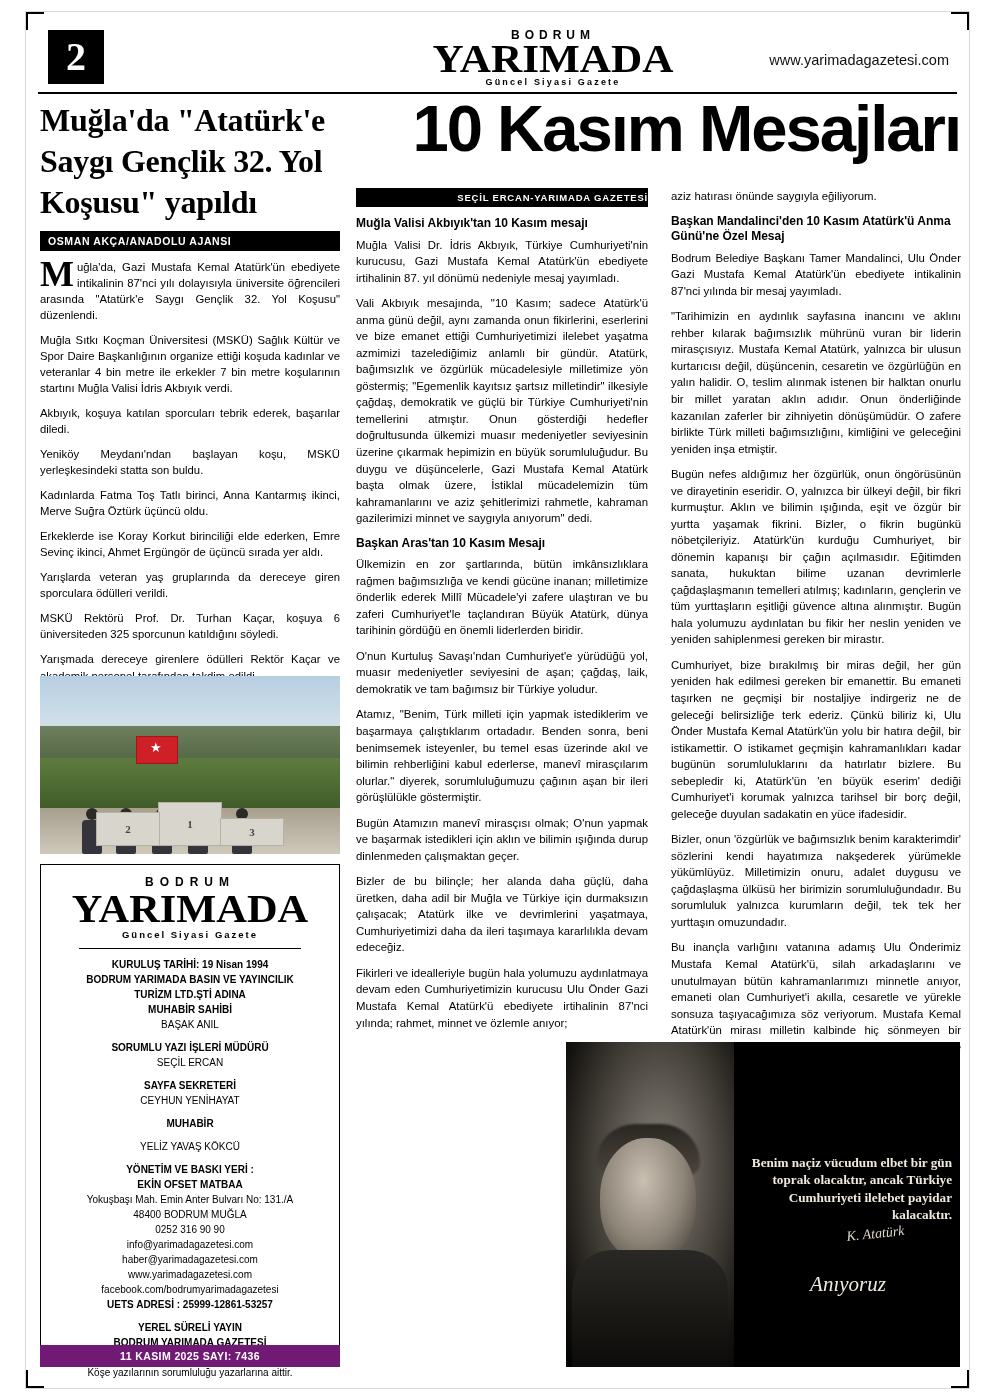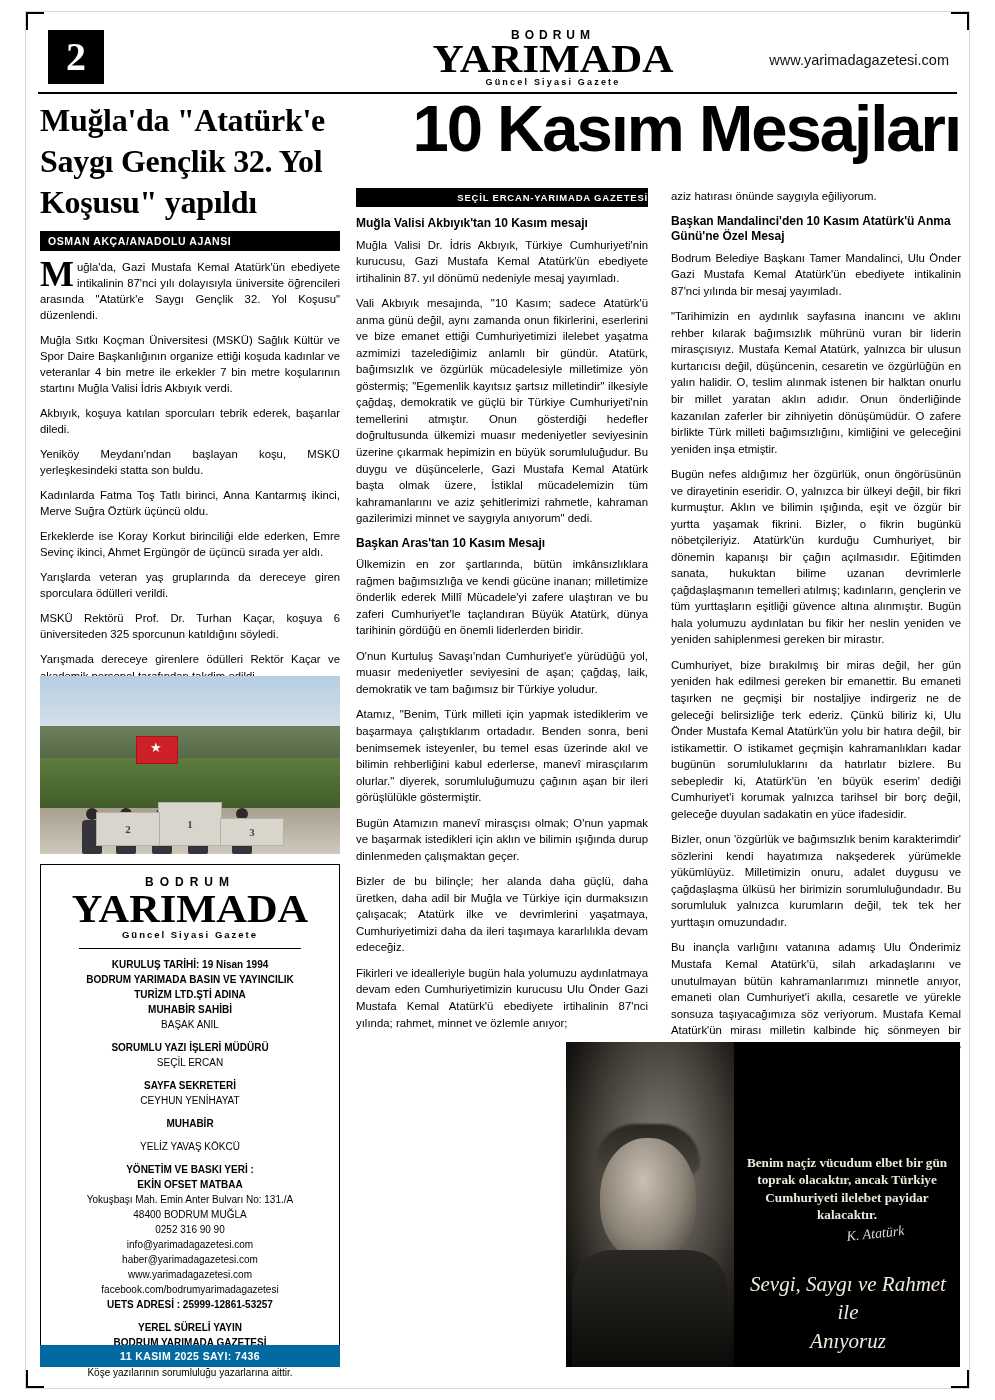--- a/index.html
+++ b/index.html
@@ -196,21 +196,21 @@
     font-family: "Liberation Serif", serif;
     font-size: 40px; font-weight: bold; line-height: 40px;
     transform: scaleX(1.06);
   }
   .box-left .sub { font-size: 9.5px; font-weight: bold; letter-spacing: 2px; }
   .box-left .sep { border-top: 1px solid #000; margin: 8px 28px 8px 28px; }
   .imp { font-size: 10px; line-height: 1.5; }
   .imp .gap { display:block; height:8px; }
   .box-left .footer-bar {
     position: absolute; left: -1px; right: -1px; bottom: -1px;
-    background: #0369a1; color: #fff; font-size: 10.5px; font-weight: bold;
+    background: #701a75; color: #fff; font-size: 10.5px; font-weight: bold;
     padding: 5px 0; letter-spacing: .4px;
   }
 
   
   .big-title {
     position: absolute;
     left: 330px;
     top: 84px;
     width: 604px;
     font-family: "Liberation Sans", sans-serif;
@@ -290,21 +290,21 @@
     filter: blur(0.5px);
   }
   .ad .years {
     position: absolute; left: 196px; top: 52px; width: 185px;
     color: #e8e2d6; font-family: "Liberation Serif", serif; font-size: 29px;
     letter-spacing: 2px; text-align: center;
   }
   .ad .quote {
     position: absolute; left: 176px; top: 112px; width: 210px;
     color: #efe9dd; font-family: "Liberation Serif", serif;
-    font-size: 13.2px; line-height: 1.32; font-weight: bold; text-align: center;
+    font-size: 13.2px; line-height: 1.32; font-weight: bold; text-align: right;
   }
   .ad .sign {
     position: absolute; left: 262px; top: 184px; width: 96px; height: 26px;
     color: #ded8cc; font-family: "Liberation Serif", serif; font-size: 14px;
     font-style: italic; text-align: center;
     transform: rotate(-6deg);
   }
   .ad .closing {
     position: absolute; left: 176px; top: 228px; width: 212px;
     color: #f0ead f; color: #f0eade; font-family: "Liberation Serif", serif;
@@ -449,21 +449,20 @@
 
     <div class="ad">
       <div class="portrait">
         <div class="hair"></div>
         <div class="face"></div>
         <div class="coat"></div>
       </div>
       <div class="quote">Benim naçiz vücudum elbet bir gün toprak olacaktır, ancak Türkiye Cumhuriyeti ilelebet payidar kalacaktır.</div>
       <div class="sign">K. Atatürk</div>
       <div class="closing">
-        <div>Sevgi, Saygı ve Rahmet ile</div>
         <div>Anıyoruz</div>
       </div>
     </div>
 
     <div class="trim" style="left:0;top:0;width:18px;height:2px;"></div>
     <div class="trim" style="left:0;top:0;width:2px;height:18px;"></div>
     <div class="trim" style="right:0;top:0;width:18px;height:2px;"></div>
     <div class="trim" style="right:0;top:0;width:2px;height:18px;"></div>
     <div class="trim" style="left:0;bottom:0;width:18px;height:2px;"></div>
     <div class="trim" style="left:0;bottom:0;width:2px;height:18px;"></div>

